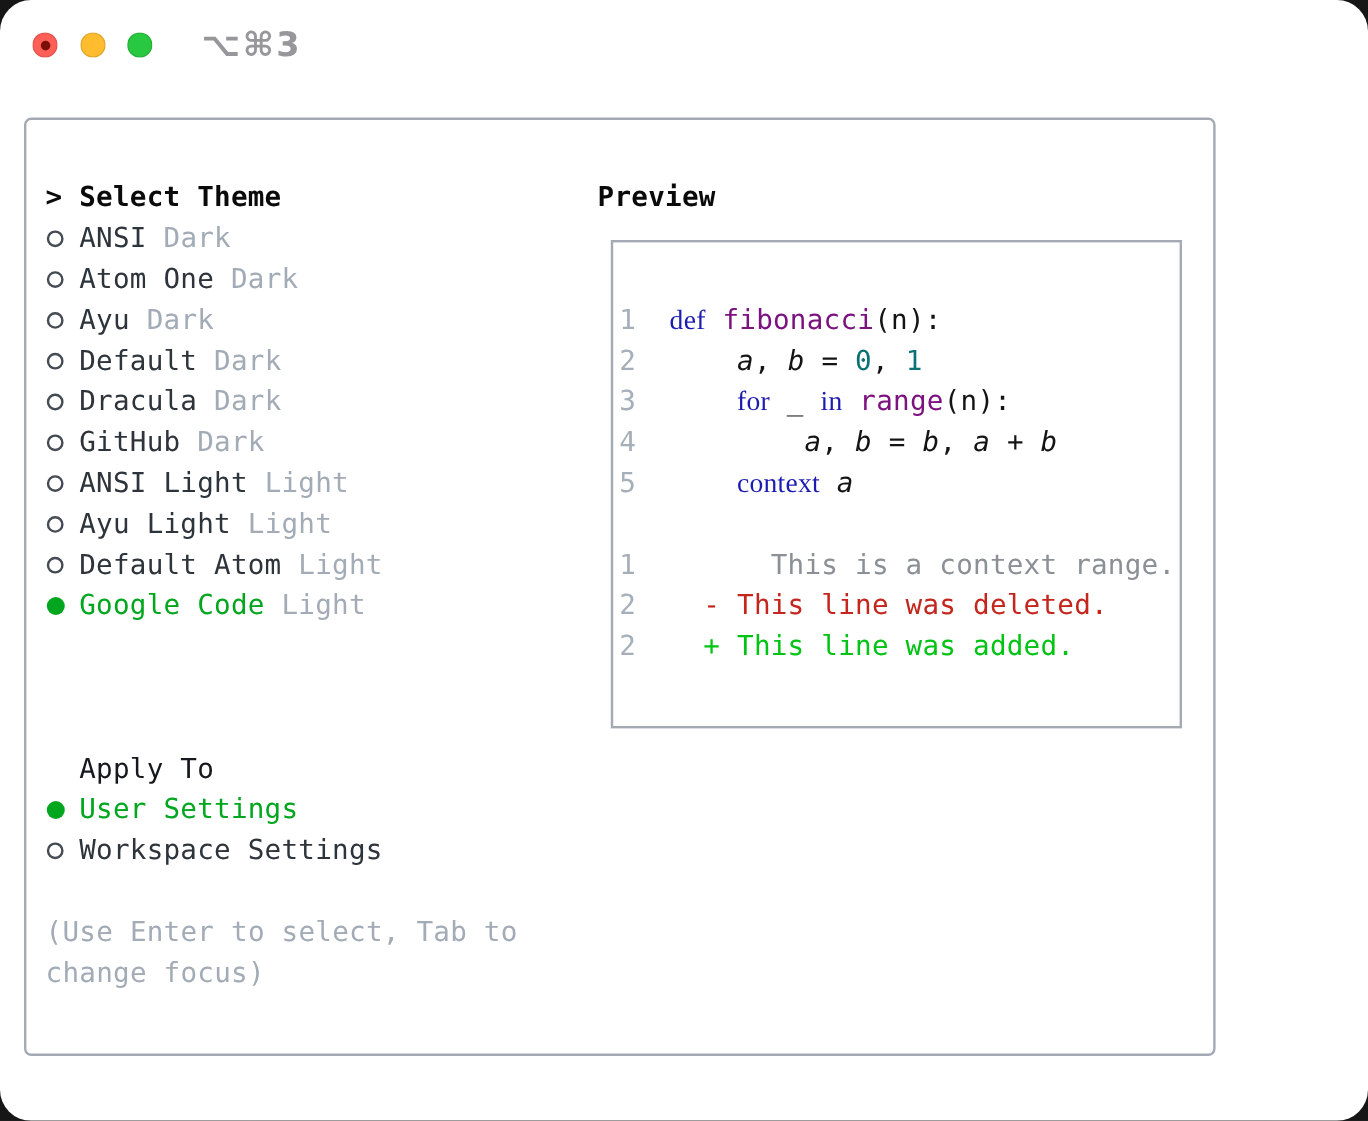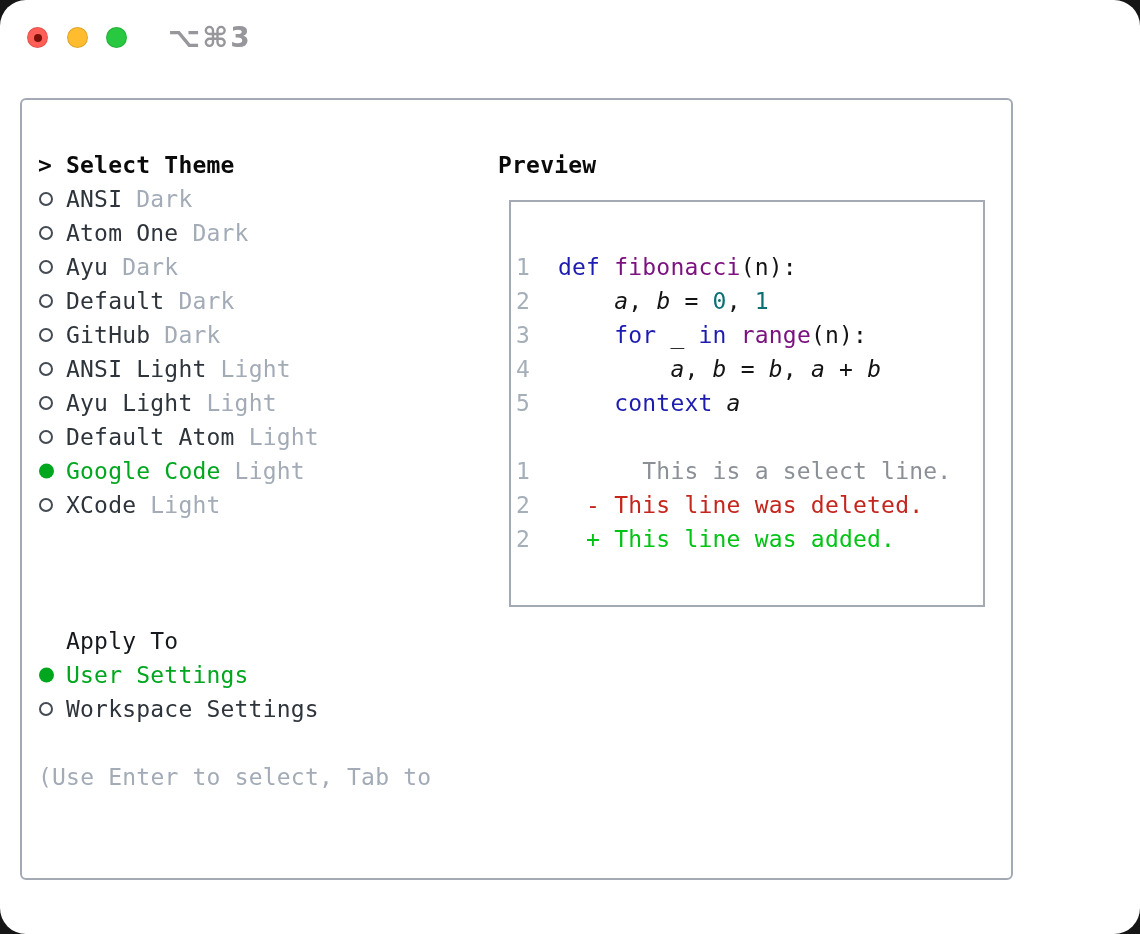--- a/index.html
+++ b/index.html
@@ -43,21 +43,21 @@
   .section-label{color:#15181c;}
   
   .preview-heading{position:absolute;left:476px;top:48px;}
   .preview-box{
     position:absolute;left:487px;top:100px;width:476px;height:407px;
     box-sizing:border-box;border:2px solid var(--border);background:#fff;
     padding:48px 0 0 5px;overflow:hidden;
   }
   .lnum{display:inline-block;width:42px;vertical-align:top;color:var(--lnum);}
   .c-plain{color:#141414;}
-  .c-kw{color:var(--kw);}
+  .c-kw{color:var(--kw);font-family:Liberation Serif, serif;}
   .c-fn{color:var(--fn);}
   .c-lit{color:var(--lit);}
   .c-var{color:#141414;font-style:italic;}
   .c-ctx{color:var(--ctx);}
   .c-del{color:var(--deleted);}
   .c-add{color:var(--added);}
 </style>
 </head>
 <body>
 
@@ -72,45 +72,46 @@
     <span class="wtitle">⌥⌘3</span>
   </div>
 
   <div class="panel">
     <div id="theme-list">
         <div class="row bold"><span class="prefix">&gt;</span><span class="header-label">Select Theme</span></div>
         <div class="row"><span class="bullet"></span><span class="name">ANSI</span> <span class="tag">Dark</span></div>
         <div class="row"><span class="bullet"></span><span class="name">Atom One</span> <span class="tag">Dark</span></div>
         <div class="row"><span class="bullet"></span><span class="name">Ayu</span> <span class="tag">Dark</span></div>
         <div class="row"><span class="bullet"></span><span class="name">Default</span> <span class="tag">Dark</span></div>
+        <div class="row"><span class="bullet"></span><span class="name">Dracula</span> <span class="tag">Dark</span></div>
         <div class="row"><span class="bullet"></span><span class="name">GitHub</span> <span class="tag">Dark</span></div>
         <div class="row"><span class="bullet"></span><span class="name">ANSI Light</span> <span class="tag">Light</span></div>
         <div class="row"><span class="bullet"></span><span class="name">Ayu Light</span> <span class="tag">Light</span></div>
         <div class="row"><span class="bullet"></span><span class="name">Default Atom</span> <span class="tag">Light</span></div>
         <div class="row"><span class="bullet on"></span><span class="name green">Google Code</span> <span class="tag">Light</span></div>
-        <div class="row"><span class="bullet"></span><span class="name">XCode</span> <span class="tag">Light</span></div>
       </div>
     <div id="apply-to">
         <div class="row"><span class="prefix"></span><span class="section-label">Apply To</span></div>
         <div class="row"><span class="bullet on"></span><span class="name green">User Settings</span></div>
         <div class="row"><span class="bullet"></span><span class="name">Workspace Settings</span></div>
       </div>
     <div class="hints">
       <div class="row">(Use Enter to select, Tab to</div>
+      <div class="row">change focus)</div>
     </div>
 
     <div class="preview-heading row bold">Preview</div>
     <div class="preview-box">
       <div id="preview-lines">
           <div class="row"><span class="lnum">1</span><span class="c-kw">def</span><span class="c-plain"> </span><span class="c-fn">fibonacci</span><span class="c-plain">(n):</span></div>
           <div class="row"><span class="lnum">2</span><span class="c-plain">    </span><span class="c-var">a</span><span class="c-plain">, </span><span class="c-var">b</span><span class="c-plain"> = </span><span class="c-lit">0</span><span class="c-plain">, </span><span class="c-lit">1</span></div>
           <div class="row"><span class="lnum">3</span><span class="c-plain">    </span><span class="c-kw">for</span><span class="c-plain"> _ </span><span class="c-kw">in</span><span class="c-plain"> </span><span class="c-fn">range</span><span class="c-plain">(n):</span></div>
           <div class="row"><span class="lnum">4</span><span class="c-plain">        </span><span class="c-var">a</span><span class="c-plain">, </span><span class="c-var">b</span><span class="c-plain"> = </span><span class="c-var">b</span><span class="c-plain">, </span><span class="c-var">a</span><span class="c-plain"> + </span><span class="c-var">b</span></div>
           <div class="row"><span class="lnum">5</span><span class="c-plain">    </span><span class="c-kw">context</span><span class="c-plain"> </span><span class="c-var">a</span></div>
           <div class="row"><span class="lnum"></span></div>
-          <div class="row"><span class="lnum">1</span><span class="c-ctx">      This is a select line.</span></div>
+          <div class="row"><span class="lnum">1</span><span class="c-ctx">      This is a context range.</span></div>
           <div class="row"><span class="lnum">2</span><span class="c-del">  - This line was deleted.</span></div>
           <div class="row"><span class="lnum">2</span><span class="c-add">  + This line was added.</span></div>
         </div>
     </div>
   </div>
 
 </div>
 
 </body></html>

